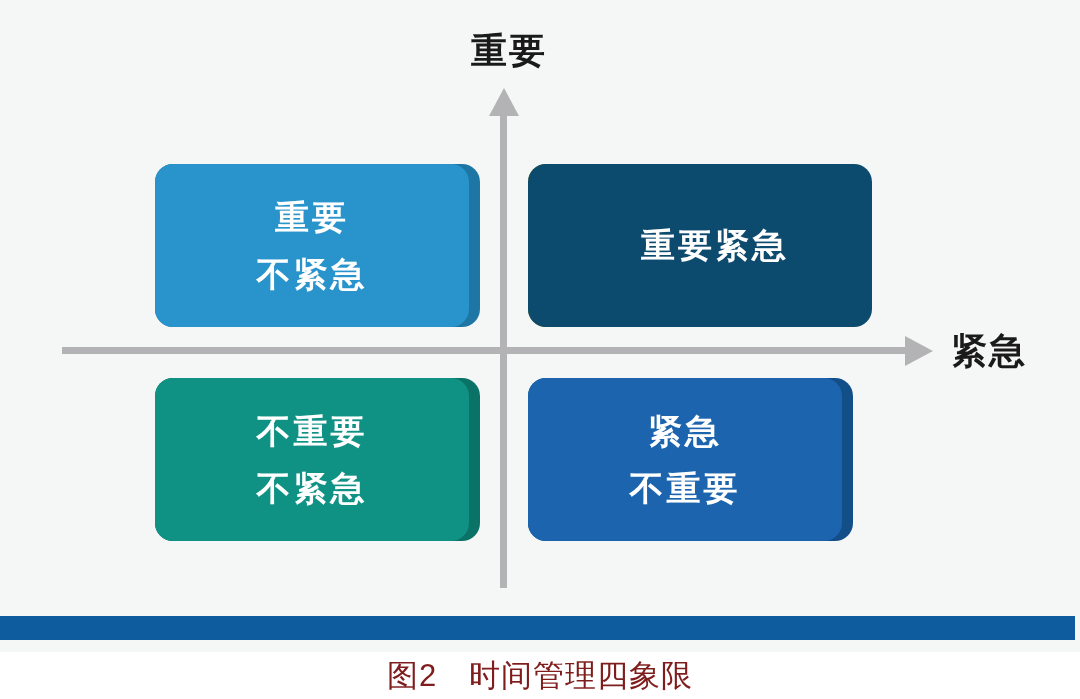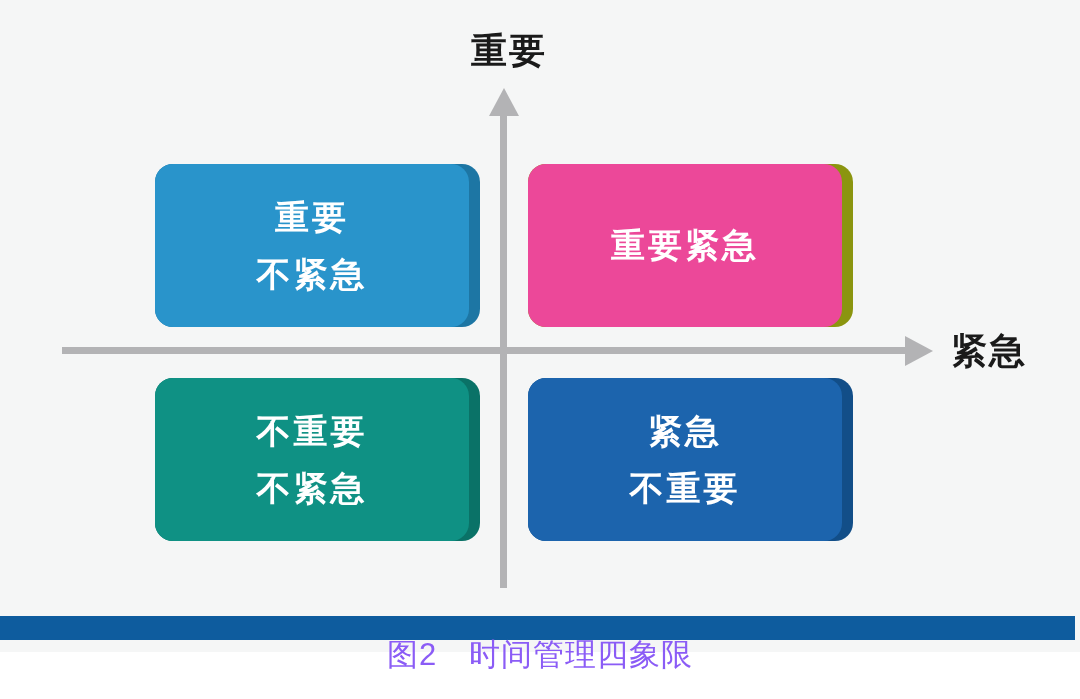--- a/index.html
+++ b/index.html
@@ -39,22 +39,22 @@
     color:#ffffff;font-weight:700;font-size:34px;line-height:1.65;
     letter-spacing:3px;white-space:nowrap;
   }
   .quad.q2{left:155px;top:164px;}
   .quad.q1{left:528px;top:164px;}
   .quad.q4{left:155px;top:378px;}
   .quad.q3{left:528px;top:378px;}
   
   .divider{position:absolute;left:0;top:616px;width:1075px;height:24px;}
   .caption{
-    position:absolute;left:0;top:636px;width:1080px;text-align:center;
-    color:#8b5cf6;font-size:31px;line-height:1.2;letter-spacing:1px;white-space:pre;
+    position:absolute;left:0;top:657px;width:1080px;text-align:center;
+    color:#7f1d1d;font-size:31px;line-height:1.2;letter-spacing:1px;white-space:pre;
   }
 </style>
 </head>
 <body>
 
 <div class="stage" style="background: rgb(245, 246, 246);">
 
   <div class="axis-v"></div>
   <div class="axis-h"></div>
   <div class="arrow-up"></div>
@@ -65,21 +65,21 @@
   <div class="quad q2">
     <div class="back" style="background: rgb(29, 118, 164);"></div>
     <div class="front" style="background: rgb(41, 148, 203);">
       <div class="line">重要</div>
       <div class="line">不紧急</div>
     </div>
   </div>
 
   <div class="quad q1">
     <div class="back" style="background: rgb(139, 149, 15);"></div>
-    <div class="front" style="background: #ec4899;">
+    <div class="front" style="background: #0c4a6e; padding-left: 30px;">
       <div class="line">重要紧急</div>
       <div class="line"></div>
     </div>
   </div>
 
   <div class="quad q4">
     <div class="back" style="background: rgb(10, 114, 103);"></div>
     <div class="front" style="background: rgb(15, 145, 132);">
       <div class="line">不重要</div>
       <div class="line">不紧急</div>

